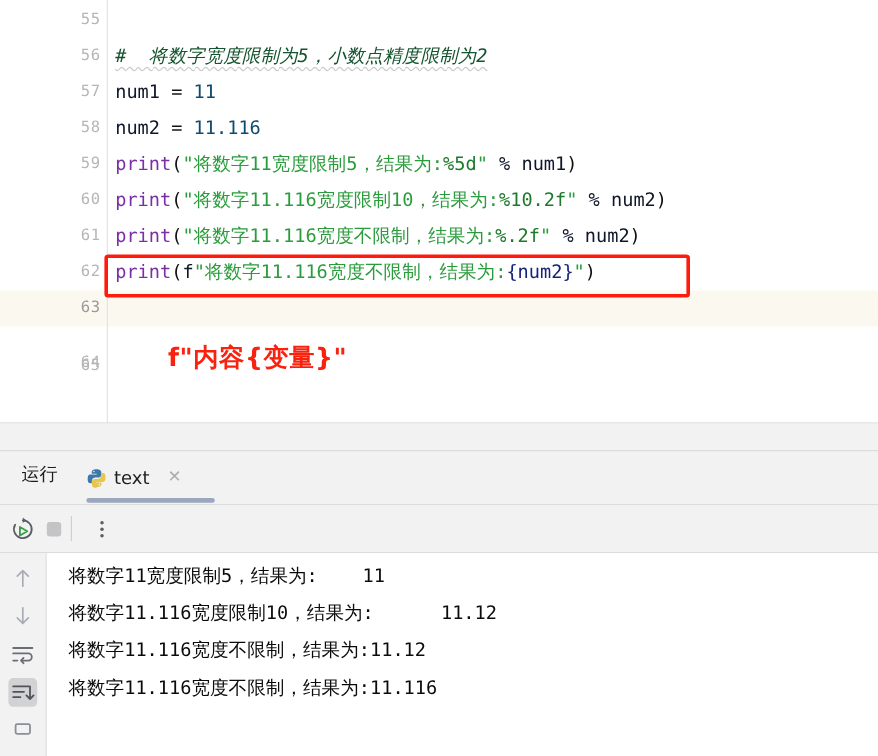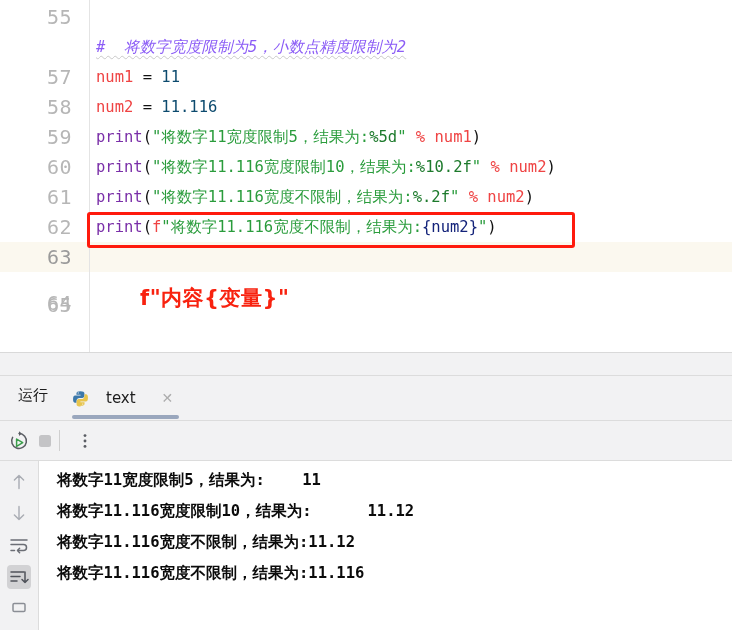--- a/index.html
+++ b/index.html
@@ -12,43 +12,44 @@
   #app{position:relative;width:732px;height:630px;}
 
   
   .editor{position:absolute;left:0;top:0;width:732px;height:353px;background:#ffffff;overflow:hidden;}
   .gutter-sep{position:absolute;left:89px;top:0;width:1px;height:353px;background:#e4e4e4;}
 
   .row{position:absolute;left:0;width:732px;height:30px;}
   .row .ln{
     position:absolute;left:0;top:0;width:72px;height:30px;
     line-height:30px;text-align:right;
-    color:#b6b6b6;font-size:20px;
+    color:#b6b6b6;font-size:13px;
     font-family:"DejaVu Sans Mono","Liberation Mono",monospace;
     letter-spacing:0.5px;
+    padding-left:12px;
   }
   .row .code{
     position:absolute;left:96px;top:0;height:30px;line-height:30px;
     font-family:"DejaVu Sans Mono","Liberation Mono",monospace;
     font-size:15.5px;white-space:pre;color:#080808;
   }
   .row.cur{background:#fbf8ef;}
   .row.cur .ln{color:#9a9a9a;}
 
   
   .t-fn      {color:#7a2fa8;}
-  .t-plain   {color:#ef4444;}
+  .t-plain   {color:#0f172a;}
   .t-num     {color:#0c4a6e;}
   .t-strfmt  {color:#1d7a2c;font-weight:normal;}
   .t-quote   {color:#2a9c3c;}
   .t-paren   {color:#111111;}
   .t-fexpr   {color:#14237a;}
   .t-op      {color:#111111;}
   .t-cmt{
-    color:#8b5cf6;font-style:italic;
+    color:#14532d;font-style:italic;
     text-decoration:underline wavy #c9c9c9;
     text-underline-offset:3px;
     text-decoration-thickness:1px;
   }
 
   
   .redbox{
     position:absolute;left:87px;top:212px;width:488px;height:36px;
     border:3px solid #ff1a0d;border-radius:3px;box-sizing:border-box;
     pointer-events:none;
@@ -68,21 +69,21 @@
 
   .tabbar{position:absolute;left:0;top:22px;width:732px;height:46px;background:#f2f2f3;border-radius:20px;}
   .tabbar .sep-top{position:absolute;left:0;top:0;width:732px;height:1px;background:#dcdcdc;}
   .tabbar .sep-bot{position:absolute;left:0;top:45px;width:732px;height:1px;background:#dcdcdc;}
 
   .runlabel{
     position:absolute;left:18px;top:11px;
     font-size:15px;color:#1d1d1d;
     font-family:"DejaVu Sans","Liberation Sans",sans-serif;
   }
-  .tab{position:absolute;left:72px;top:7px;height:32px;display:flex;align-items:center;gap:17px;}
+  .tab{position:absolute;left:72px;top:7px;height:32px;display:flex;align-items:center;gap:6px;}
   .pyicon{width:17px;height:17px;position:relative;display:inline-block;flex:none;}
   .tab-label{font-size:15px;color:#1d1d1d;font-family:"DejaVu Sans","Liberation Sans",sans-serif;}
   .tab-close{
     font-size:14px;color:#adadad;margin-left:9px;cursor:pointer;
     font-family:"DejaVu Sans","Liberation Sans",sans-serif;line-height:1;
   }
   .tab-underline{
     position:absolute;left:72px;top:40px;width:107px;height:4px;
     background:#9aa7bd;border-radius:2px;
   }
@@ -95,40 +96,41 @@
 
   
   .rail{position:absolute;left:0;top:108px;width:38px;height:169px;background:#f2f2f3;}
   .rail-sep{position:absolute;left:38px;top:108px;width:1px;height:169px;background:#dcdcdc;}
   .rail-btn{position:absolute;left:7px;width:24px;height:24px;cursor:pointer;}
   .rail-btn.sel{background:#d2d2d4;border-radius:4px;}
 
   
   .console{
     position:absolute;left:39px;top:108px;width:693px;height:169px;
-    background:#ffffff;overflow:hidden;font-weight:bold;
+    background:#ffffff;overflow:hidden;
   }
   .cline{
     position:absolute;left:18px;height:31px;line-height:31px;
     font-family:"DejaVu Sans Mono","Liberation Mono",monospace;
     font-size:15.5px;color:#0b0b0b;white-space:pre;
   }
 </style>
 </head>
 <body>
 
 <div id="app">
 
   <div class="editor">
     <div id="code-rows">
         <div class="row" style="top: 2px;">
           <div class="ln">55</div>
           <div class="code"></div>
         </div>
         <div class="row" style="top: 32px;">
+          <div class="ln">56</div>
           <div class="code"><span class="t-cmt">#  将数字宽度限制为5，小数点精度限制为2</span></div>
         </div>
         <div class="row" style="top: 62px;">
           <div class="ln">57</div>
           <div class="code"><span class="t-plain">num1 </span><span class="t-op">= </span><span class="t-num">11</span></div>
         </div>
         <div class="row" style="top: 92px;">
           <div class="ln">58</div>
           <div class="code"><span class="t-plain">num2 </span><span class="t-op">= </span><span class="t-num">11.116</span></div>
         </div>

